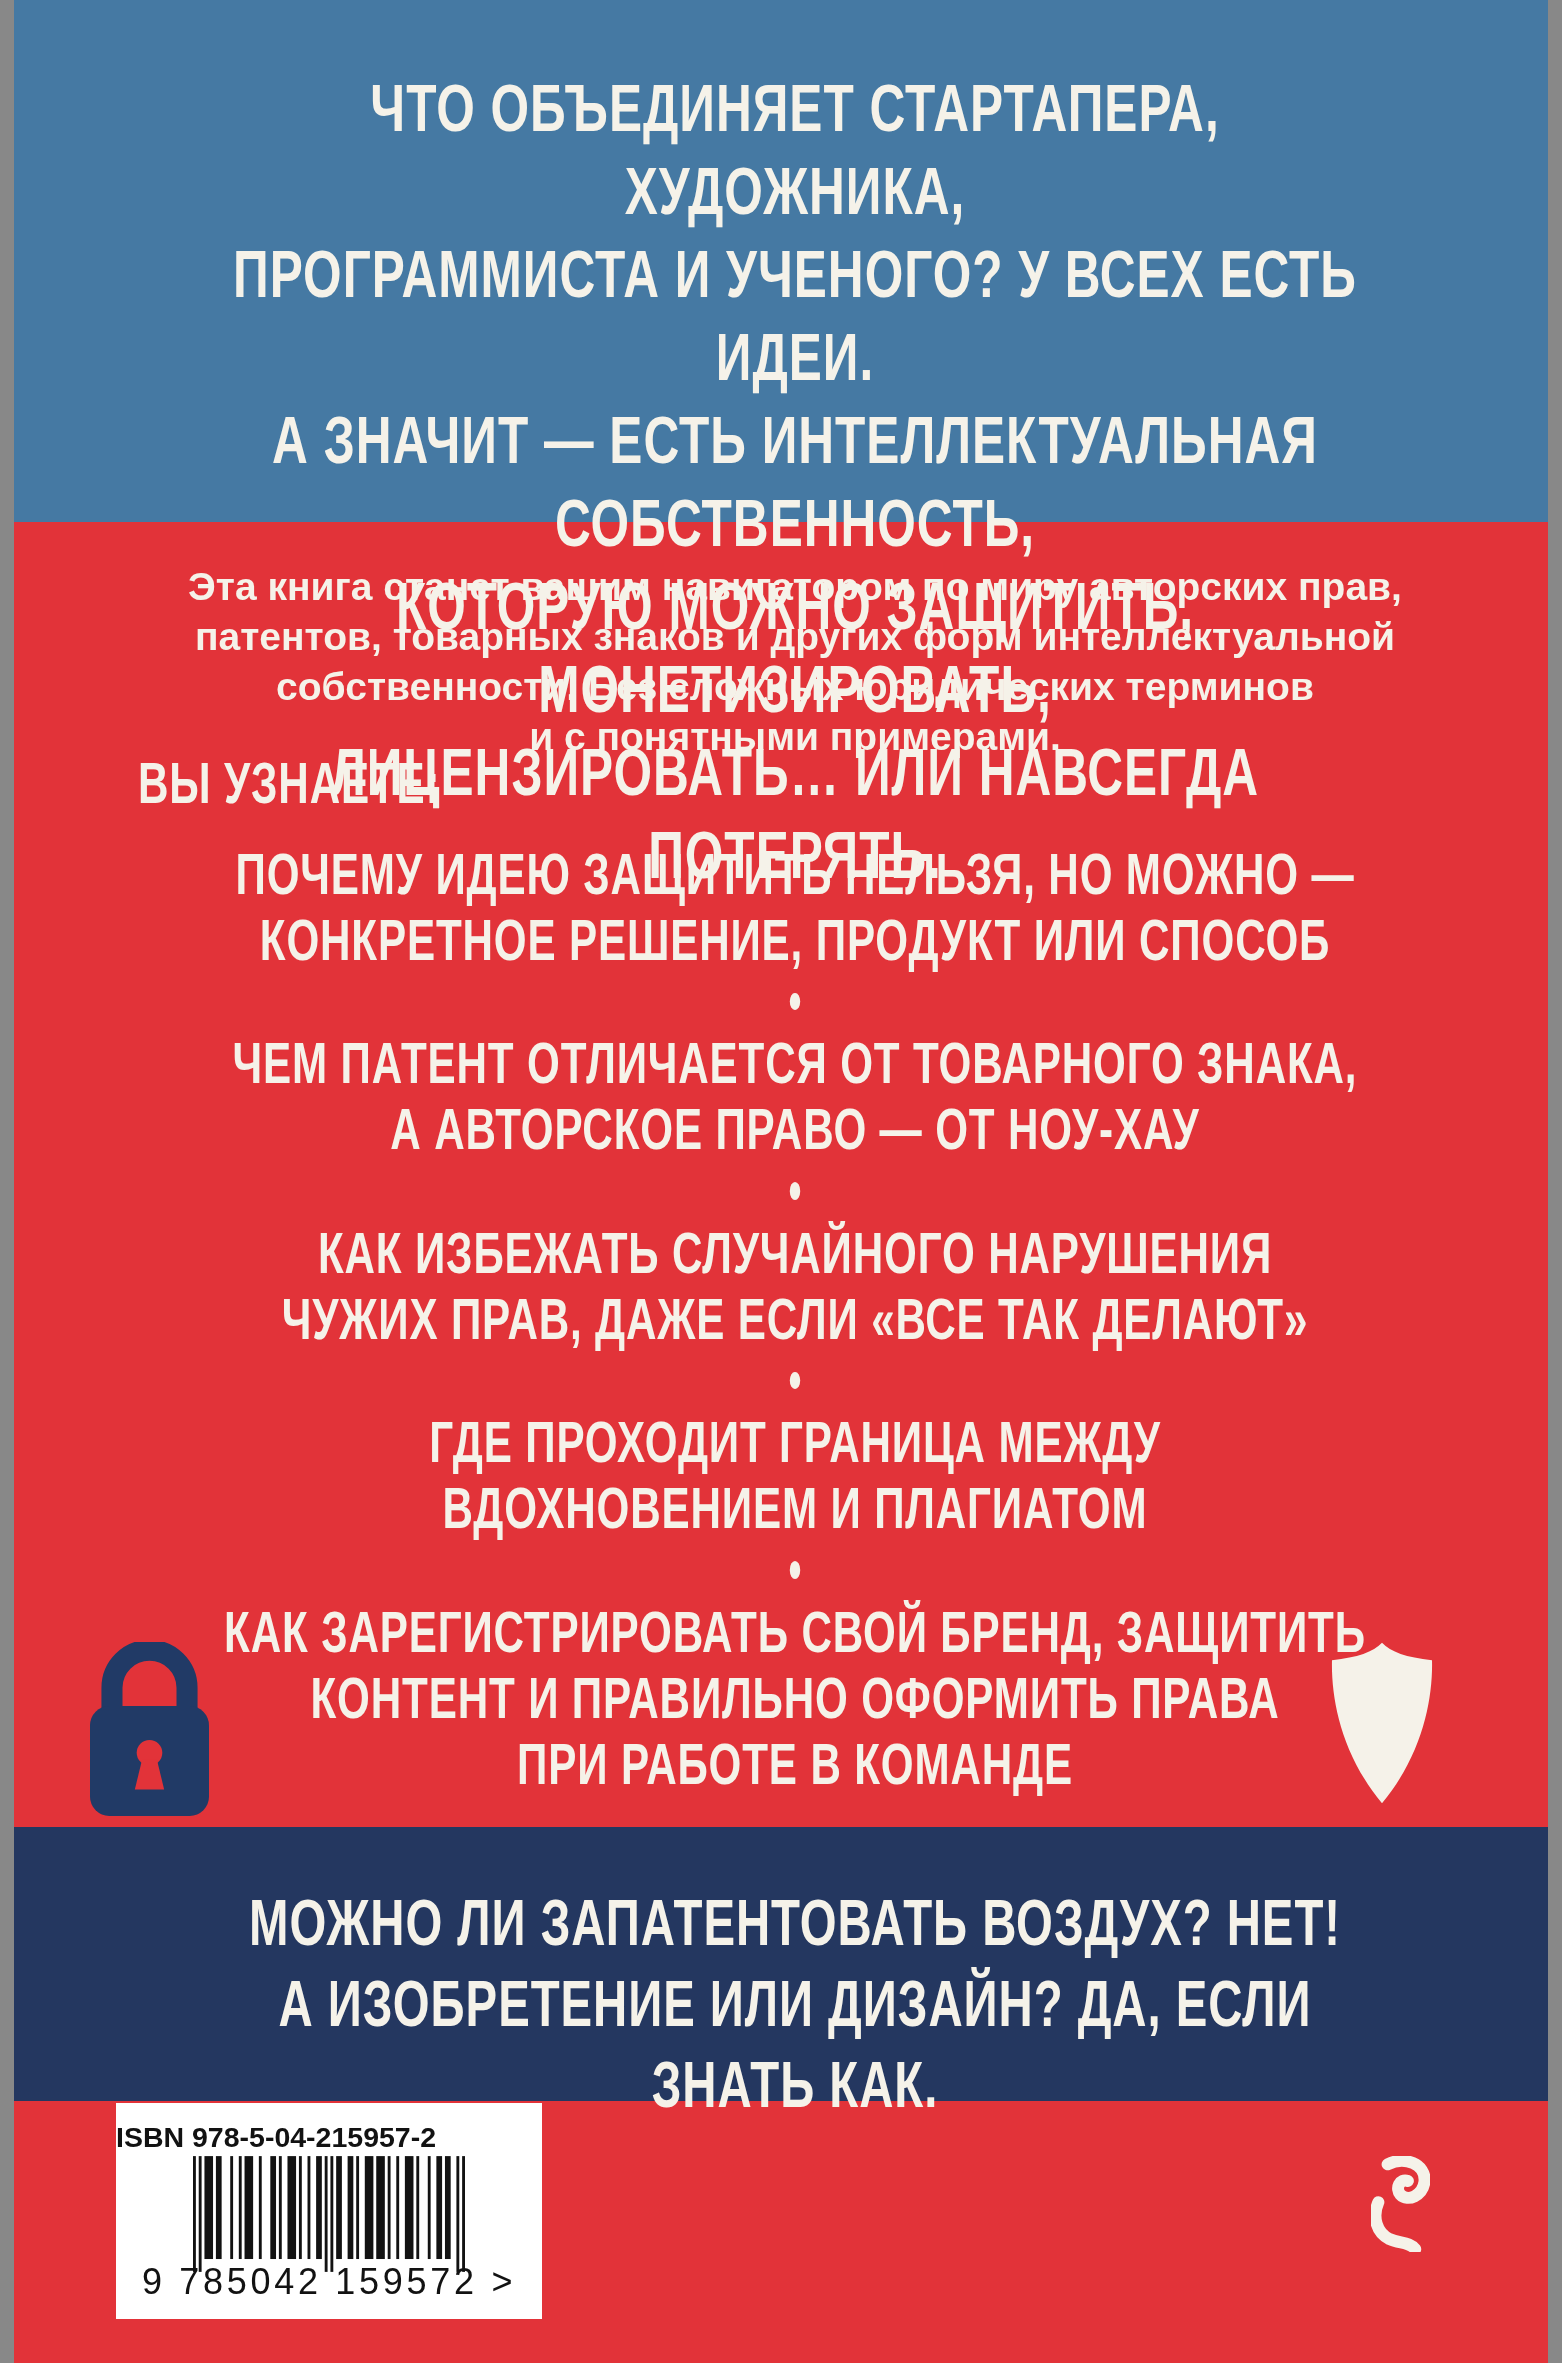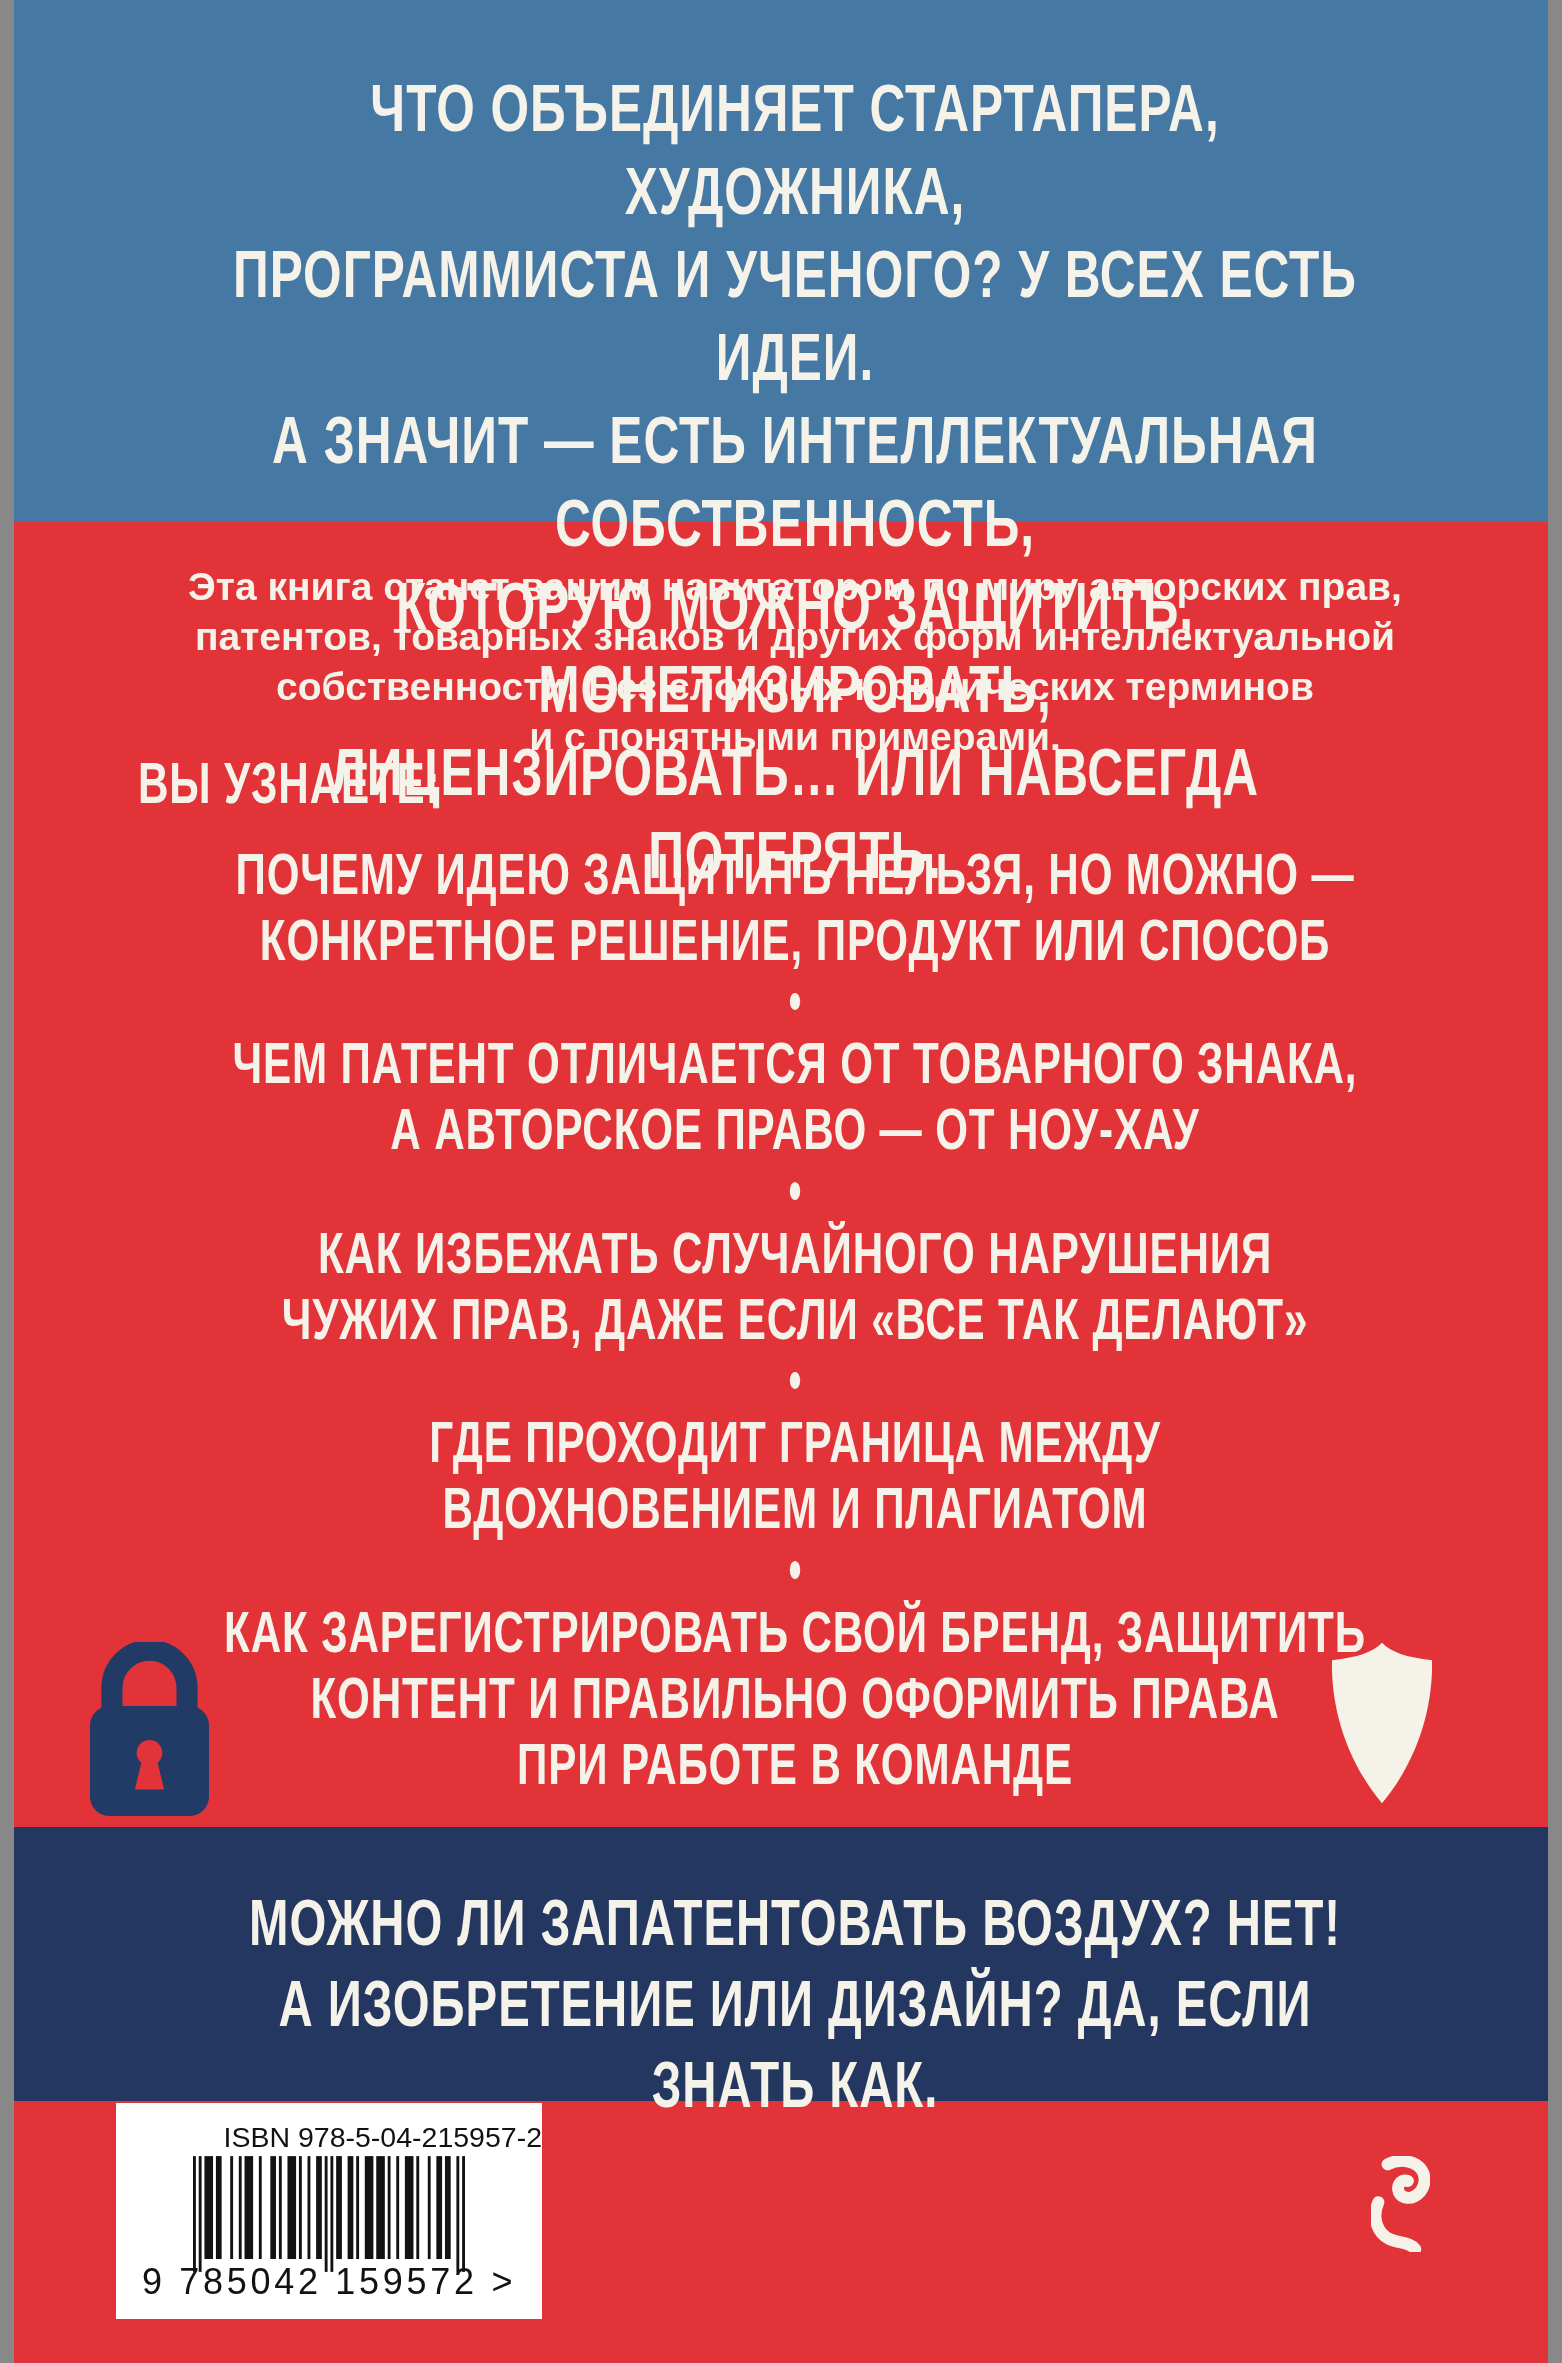--- a/index.html
+++ b/index.html
@@ -52,21 +52,21 @@
   .lock-icon   { position:absolute; left:76px;  top:1642px; }
   .shield-icon { position:absolute; left:1305px; top:1640px; }
   .publisher-logo { position:absolute; left:1357px; top:2156px; }
 
   .barcode-box {
     position:absolute; left:102px; top:2103px; width:426px; height:216px;
     background:#FFFFFF;
   }
   .isbn {
     position:absolute; top:18.4px; left:0; width:100%;
-    text-align:right; color:#121212; font-size:28.5px; font-weight:400;
+    text-align:left; color:#121212; font-size:28.5px; font-weight:700;
     white-space:nowrap;
   }
   .bars { position:absolute; top:53px; left:50%; transform:translateX(-50%); }
   .bc-digits {
     position:absolute; top:158px; left:0; width:100%;
     text-align:center; color:#121212; font-size:36px;
     letter-spacing:3.7px; white-space:nowrap;
   }
 </style>
 </head>

